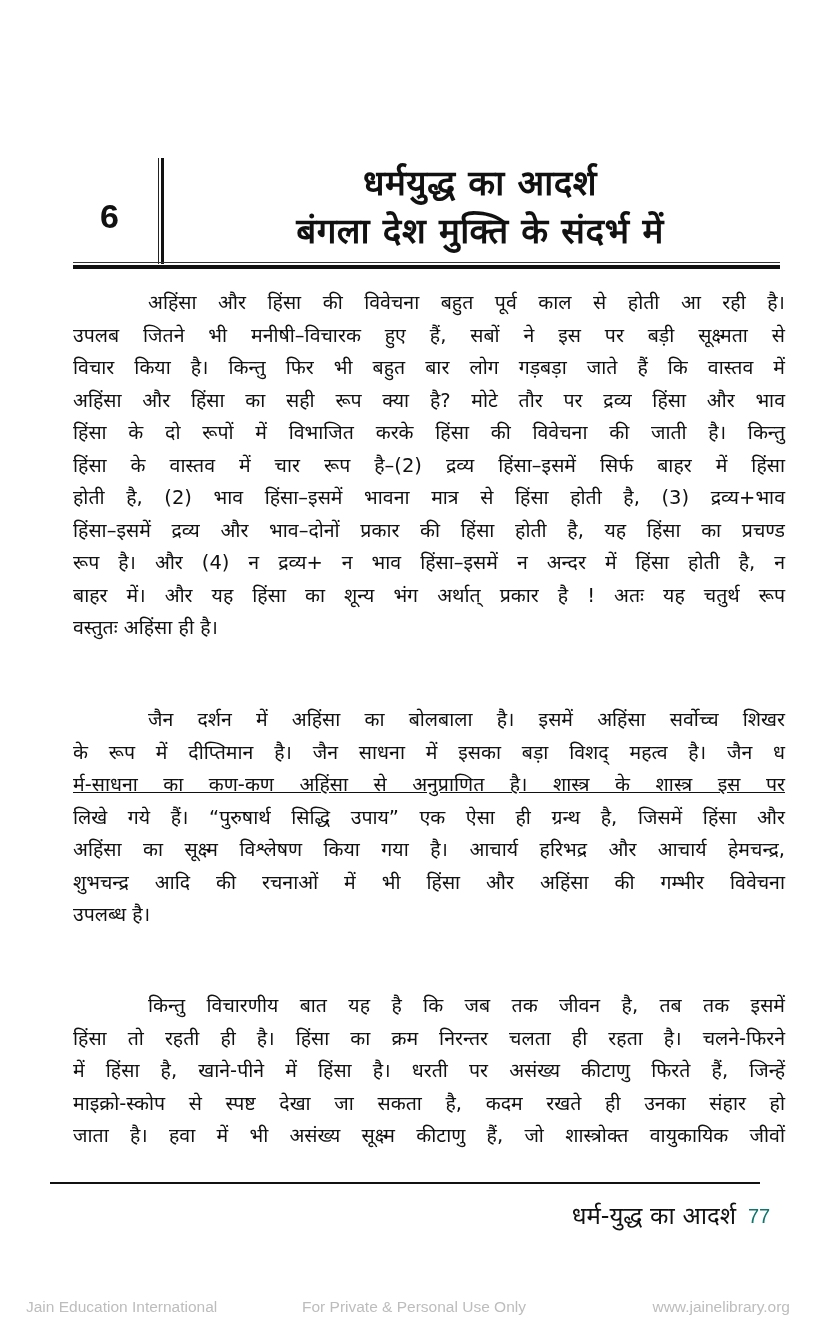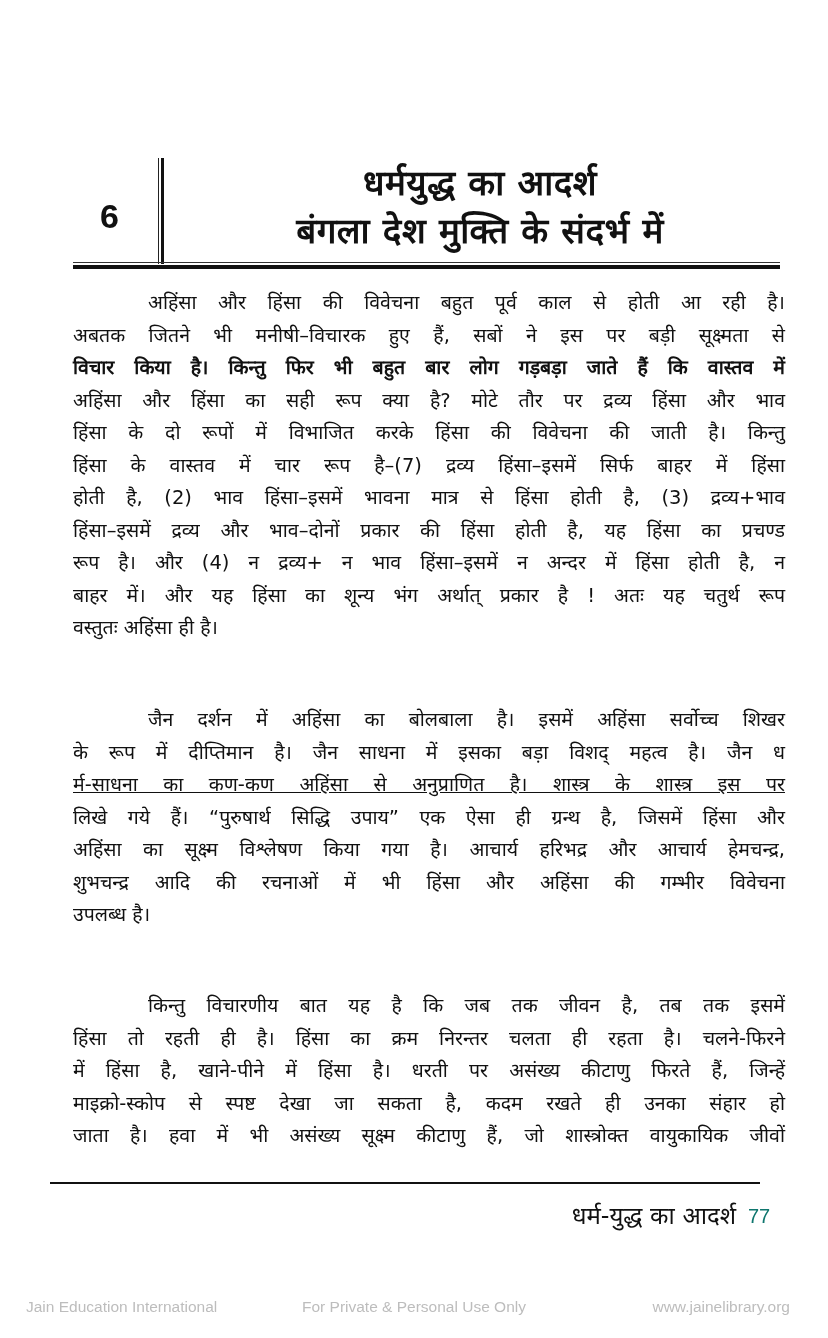--- a/index.html
+++ b/index.html
@@ -63,25 +63,25 @@
   <div class="chapter-number">6</div>
   <div class="divider-thin"></div>
   <div class="divider-thick"></div>
   <div class="chapter-title title-2">बंगला देश मुक्ति के संदर्भ में</div>
   <div class="chapter-title title-1">धर्मयुद्ध का आदर्श</div>
   <div class="header-rule-thin"></div>
   <div class="header-rule-thick"></div>
 
   <div class="body-text" style="top:287px;">
     <div class="line indent" style="top:0px;">अहिंसा और हिंसा की विवेचना बहुत पूर्व काल से होती आ रही है।</div>
-    <div class="line" style="top:32.5px;">अबतक जितने भी मनीषी–विचारक हुए हैं, सबों ने इस पर बड़ी सूक्ष्मता से</div>
-    <div class="line" style="top:65px;font-weight:bold;">विचार किया है। किन्तु फिर भी बहुत बार लोग गड़बड़ा जाते हैं कि वास्तव में</div>
+    <div class="line" style="top:32.5px;">उपलब जितने भी मनीषी–विचारक हुए हैं, सबों ने इस पर बड़ी सूक्ष्मता से</div>
+    <div class="line" style="top:65px;">विचार किया है। किन्तु फिर भी बहुत बार लोग गड़बड़ा जाते हैं कि वास्तव में</div>
     <div class="line" style="top:97.5px;">अहिंसा और हिंसा का सही रूप क्या है? मोटे तौर पर द्रव्य हिंसा और भाव</div>
     <div class="line" style="top:130px;">हिंसा के दो रूपों में विभाजित करके हिंसा की विवेचना की जाती है। किन्तु</div>
-    <div class="line" style="top:162.5px;">हिंसा के वास्तव में चार रूप है–(7) द्रव्य हिंसा–इसमें सिर्फ बाहर में हिंसा</div>
+    <div class="line" style="top:162.5px;">हिंसा के वास्तव में चार रूप है–(2) द्रव्य हिंसा–इसमें सिर्फ बाहर में हिंसा</div>
     <div class="line" style="top:195px;">होती है, (2) भाव हिंसा–इसमें भावना मात्र से हिंसा होती है, (3) द्रव्य+भाव</div>
     <div class="line" style="top:227.5px;">हिंसा–इसमें द्रव्य और भाव–दोनों प्रकार की हिंसा होती है, यह हिंसा का प्रचण्ड</div>
     <div class="line" style="top:260px;">रूप है। और (4) न द्रव्य+ न भाव हिंसा–इसमें न अन्दर में हिंसा होती है, न</div>
     <div class="line" style="top:292.5px;">बाहर में। और यह हिंसा का शून्य भंग अर्थात् प्रकार है ! अतः यह चतुर्थ रूप</div>
     <div class="line last" style="top:325px;">वस्तुतः अहिंसा ही है।</div>
   </div>
 
   <div class="body-text" style="top:704px;">
     <div class="line indent" style="top:0px;">जैन दर्शन में अहिंसा का बोलबाला है। इसमें अहिंसा सर्वोच्च शिखर</div>
     <div class="line" style="top:32.5px;">के रूप में दीप्तिमान है। जैन साधना में इसका बड़ा विशद् महत्व है। जैन ध</div>

